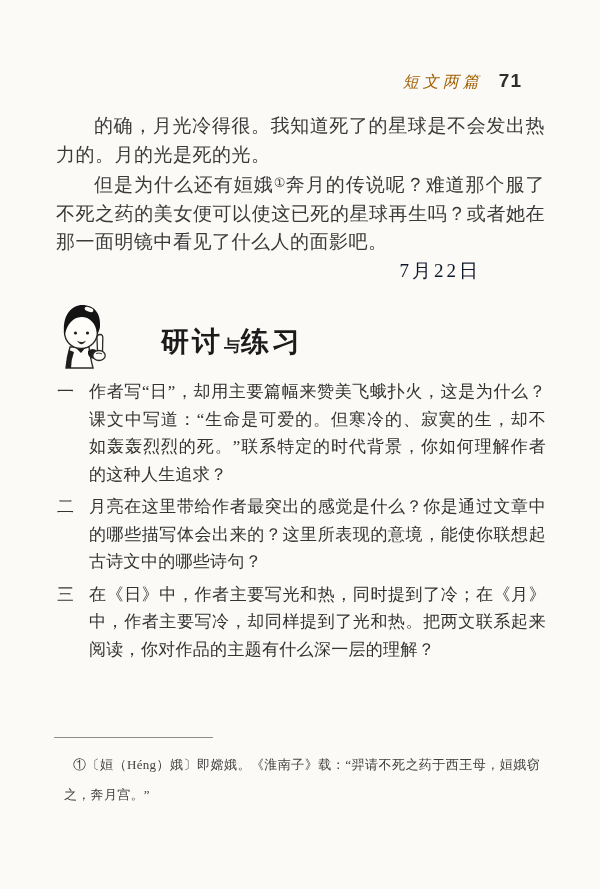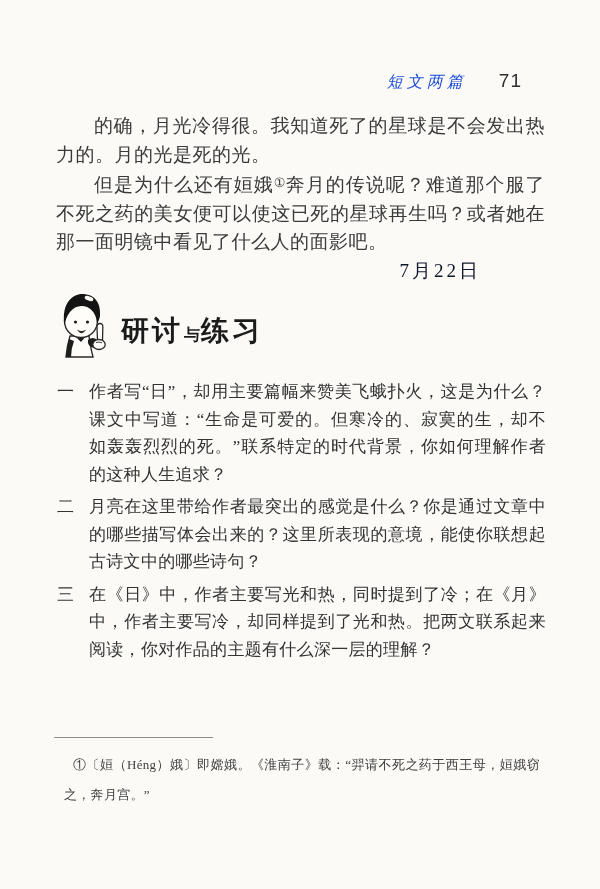--- a/index.html
+++ b/index.html
@@ -19,31 +19,30 @@
   .running-head {
     position: absolute;
     top: 70px;
     right: 78px;
     display: flex;
     align-items: baseline;
     gap: 16px;
   }
   .running-head .section-name {
     font-size: 16px;
-    color: #1d4ed8;
+    color: #a16207;
     letter-spacing: 4px;
     font-style: italic;
   }
   .running-head .page-num {
     font-family: "Liberation Sans", sans-serif;
-    font-weight: normal;
+    font-weight: bold;
     font-size: 19px;
     color: #2e2e2e;
     letter-spacing: 1px;
-    margin-left: 16px;
   }
 
   
   .main-text {
     position: absolute;
     top: 112px;
     left: 56px;
     width: 489px;
   }
   .main-text p {
@@ -64,24 +63,25 @@
     font-size: 19px;
     text-align: right;
     padding-right: 64px;
     letter-spacing: 3px;
     color: #0f172a;
   }
 
   
   .exercise-header {
     position: absolute;
-    top: 289px;
+    top: 300px;
     left: 55px;
     display: flex;
     align-items: center;
+    gap: 40px;
   }
   .kid-icon { width: 58px; height: 70px; flex-shrink: 0; }
   .exercise-title {
     margin-left: 8px;
     margin-top: 14px;
     font-family: "Liberation Sans", sans-serif;
     font-weight: bold;
     color: #1b1b1b;
     white-space: nowrap;
   }

